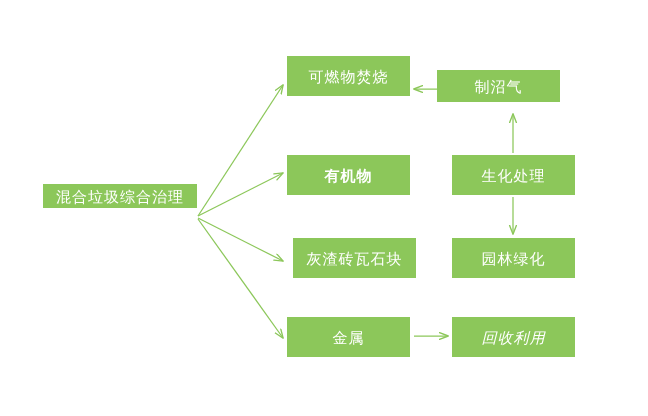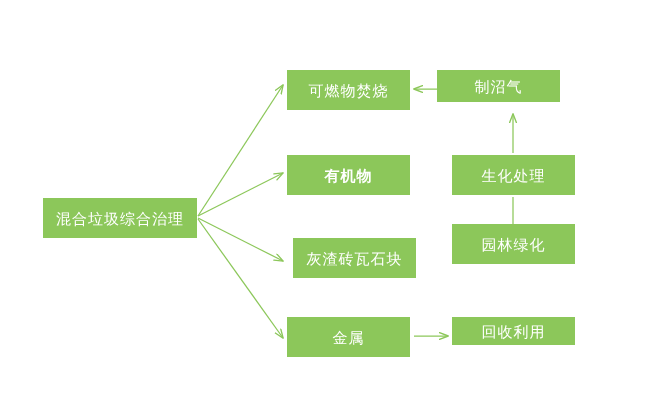--- a/index.html
+++ b/index.html
@@ -34,31 +34,31 @@
     align-items: center;
     justify-content: center;
     font-size: 15px;
     letter-spacing: 1px;
     line-height: 1;
     white-space: nowrap;
     text-align: center;
     z-index: 2;
   }
   
-  #node-root      { left: 43px;  top: 198px; width: 154px; height: 40px; }
+  #node-root      { left: 43px;  top: 184px; width: 154px; height: 24px; }
   
-  #node-burn      { left: 287px; top: 70px;  width: 123px; height: 40px; }
+  #node-burn      { left: 287px; top: 56px;  width: 123px; height: 40px; }
   #node-organic   { left: 287px; top: 155px; width: 123px; height: 40px; font-weight: bold; }
   #node-ash       { left: 293px; top: 238px; width: 123px; height: 40px; }
   #node-metal     { left: 287px; top: 317px; width: 123px; height: 40px; text-align: center; }
   
   #node-biogas    { left: 437px; top: 70px;  width: 123px; height: 32px; }
   #node-biochem   { left: 452px; top: 155px; width: 123px; height: 40px; }
-  #node-landscape { left: 452px; top: 224px; width: 123px; height: 40px; }
-  #node-recycle   { left: 452px; top: 317px; width: 123px; height: 28px; }
+  #node-landscape { left: 452px; top: 238px; width: 123px; height: 40px; }
+  #node-recycle   { left: 452px; top: 317px; width: 123px; height: 40px; font-style: italic; }
 </style>
 </head>
 <body>
 
 <div id="diagram-canvas">
 
   <svg id="connector-layer" viewBox="0 0 648 416" width="648" height="416" xmlns="http://www.w3.org/2000/svg">
     <defs>
       <marker id="arrowhead" markerWidth="9" markerHeight="9" refX="7.4" refY="3.2" orient="auto" markerUnits="strokeWidth">
         <path d="M0.6,0.5 L7.6,3.2 L0.6,5.9" fill="none" stroke="#8cc75a" stroke-width="1.1" stroke-linecap="round" stroke-linejoin="round"></path>

